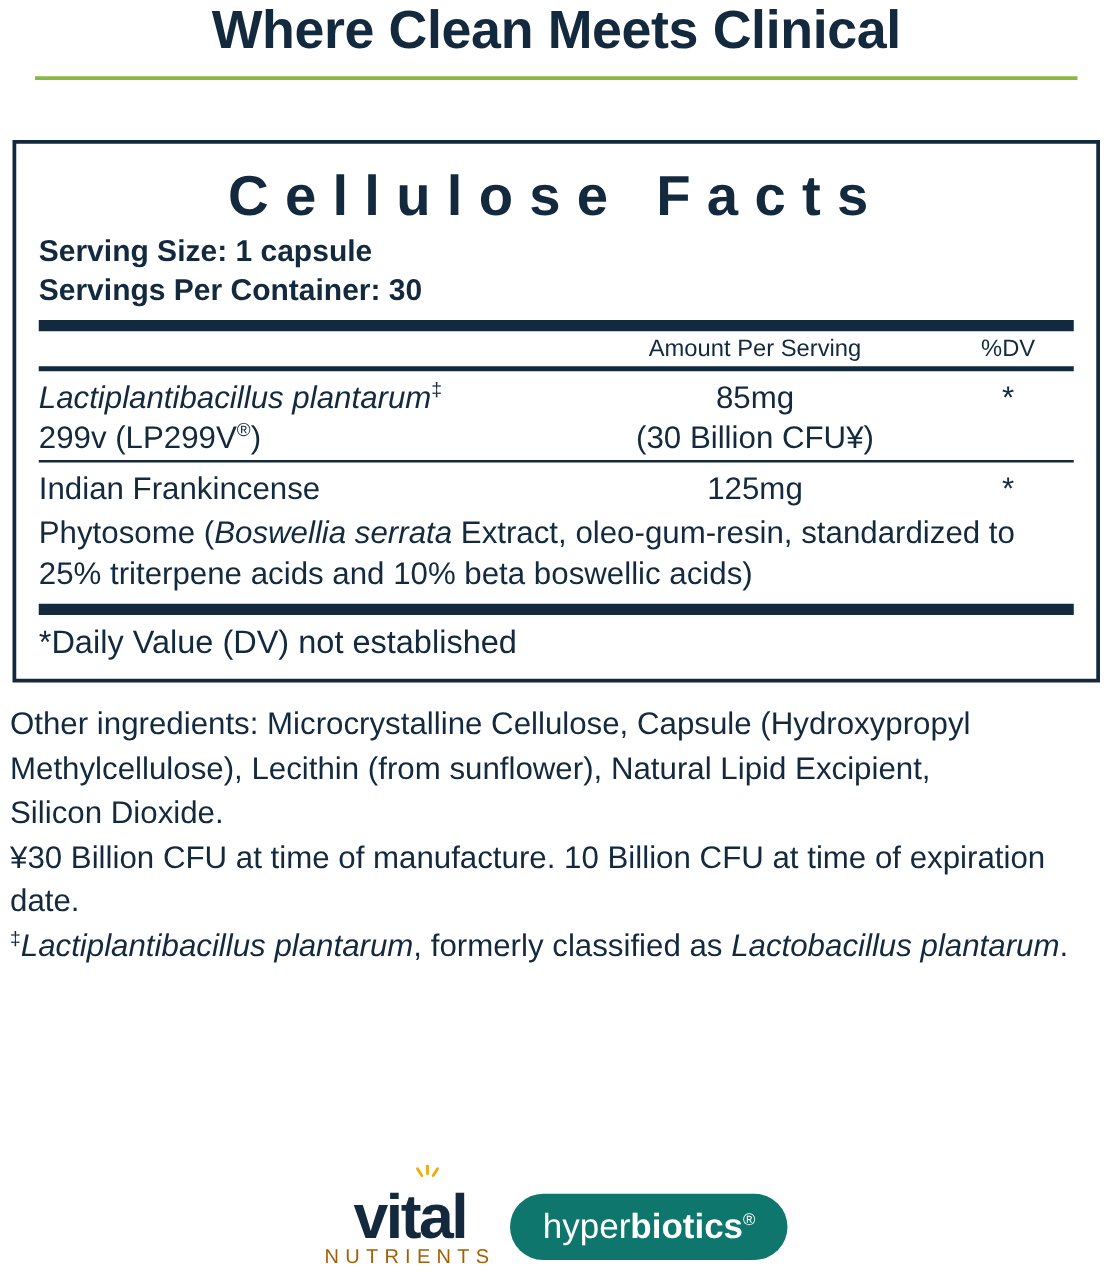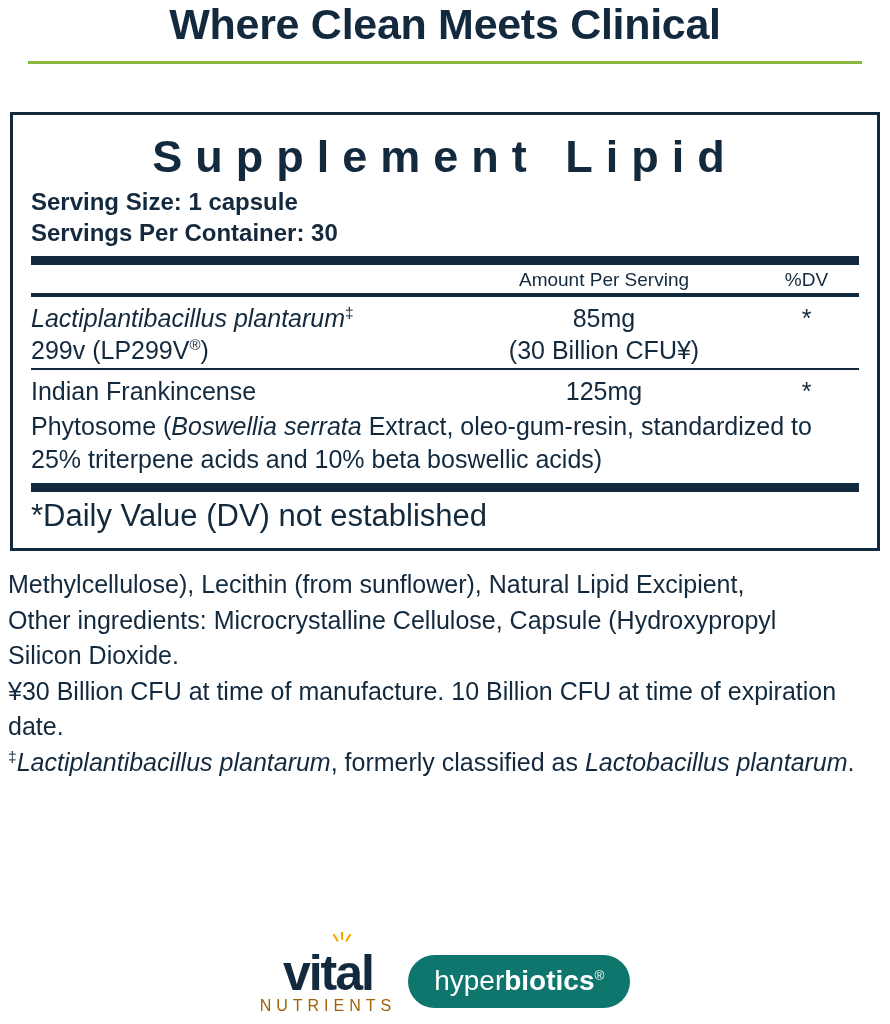--- a/index.html
+++ b/index.html
@@ -110,21 +110,21 @@
   .italic { font-style: italic; }
   .sup { font-size: 0.62em; vertical-align: super; }
   .reg { font-size: 0.6em; vertical-align: super; }
 
   .wrap-line {
     font-size: 25px;
     line-height: 1.28;
     padding-top: 1px;
   }
   .footnote-dv {
-    font-size: 31px;
+    font-size: 26px;
     padding: 6px 0 4px 0;
   }
 
   
   .other {
     margin: 16px 8px 0 8px;
     font-size: 25px;
     line-height: 1.42;
     color: #13293d;
   }
@@ -182,21 +182,21 @@
 </head>
 <body>
 
 <div class="page">
 
   <div class="headline">Where Clean Meets Clinical</div>
   <div class="headline-rule"></div>
 
   <div class="panel">
 
-    <div class="panel-title">Supplement Lipid</div>
+    <div class="panel-title">Cellulose Facts</div>
 
     <div class="serving-line">Serving Size: 1 capsule</div>
     <div class="serving-line">Servings Per Container: 30</div>
 
     <div class="rule-thick"></div>
 
     <div class="hdr-row">
       <div class="hdr-spacer"></div>
       <div class="hdr-aps">Amount Per Serving</div>
       <div class="hdr-dv">%DV</div>
@@ -227,22 +227,22 @@
       <span>Phytosome (</span><span class="italic">Boswellia serrata</span><span> Extract, oleo-gum-resin, standardized to</span>
     </div>
     <div class="wrap-line">25% triterpene acids and 10% beta boswellic acids)</div>
 
     <div class="rule-thick"></div>
 
     <div class="footnote-dv">*Daily Value (DV) not established</div>
   </div>
 
   <div class="other">
+    <p>Other ingredients: Microcrystalline Cellulose,  Capsule (Hydroxypropyl</p>
     <p>Methylcellulose), Lecithin (from sunflower), Natural Lipid Excipient,</p>
-    <p>Other ingredients: Microcrystalline Cellulose,  Capsule (Hydroxypropyl</p>
     <p>Silicon Dioxide.</p>
     <p>¥30 Billion CFU at time of manufacture. 10 Billion CFU at time of expiration date.</p>
     <p><span class="sup">‡</span><span class="italic">Lactiplantibacillus plantarum</span><span>, formerly classified as </span><span class="italic">Lactobacillus plantarum</span><span>.</span></p>
   </div>
 
   <div class="logos">
     <div class="vital-logo">
       <div class="vital-word">
         <svg class="vital-spark" viewBox="0 0 22 16">
           <g stroke="#f2a900" stroke-width="2.2" stroke-linecap="round">

